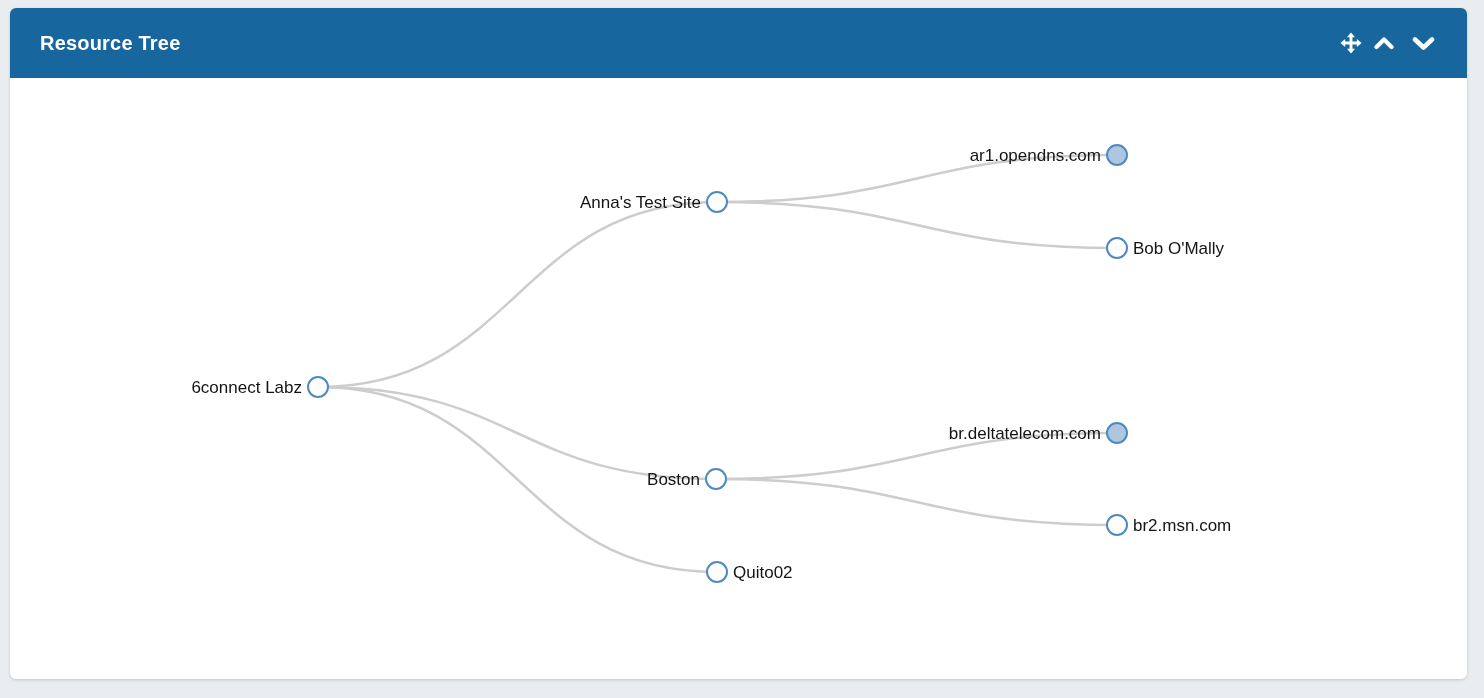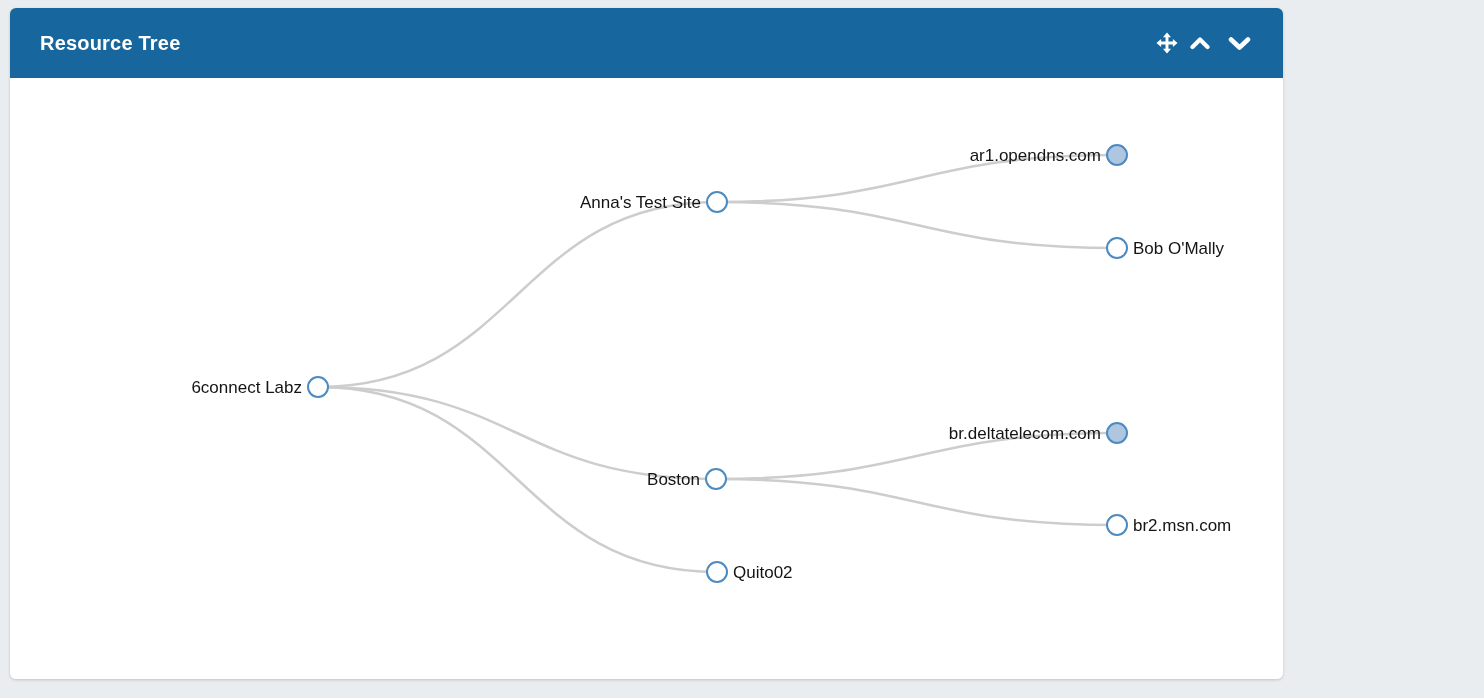--- a/index.html
+++ b/index.html
@@ -4,21 +4,21 @@
 <style>
   html, body {
     margin: 0; padding: 0;
     width: 1484px; height: 698px;
     overflow: hidden;
     font-family: "Liberation Sans", sans-serif;
   }
   .panel {
     position: absolute;
     left: 10px; top: 8px;
-    width: 1273px;
+    width: 1457px;
     border-radius: 6px;
     box-shadow: 0 1px 3px rgba(0,0,0,0.18);
   }
   .panel-header {
     height: 70px;
     border-radius: 6px 6px 0 0;
     display: flex;
     align-items: center;
     padding: 0 32px 0 30px;
     box-sizing: border-box;

